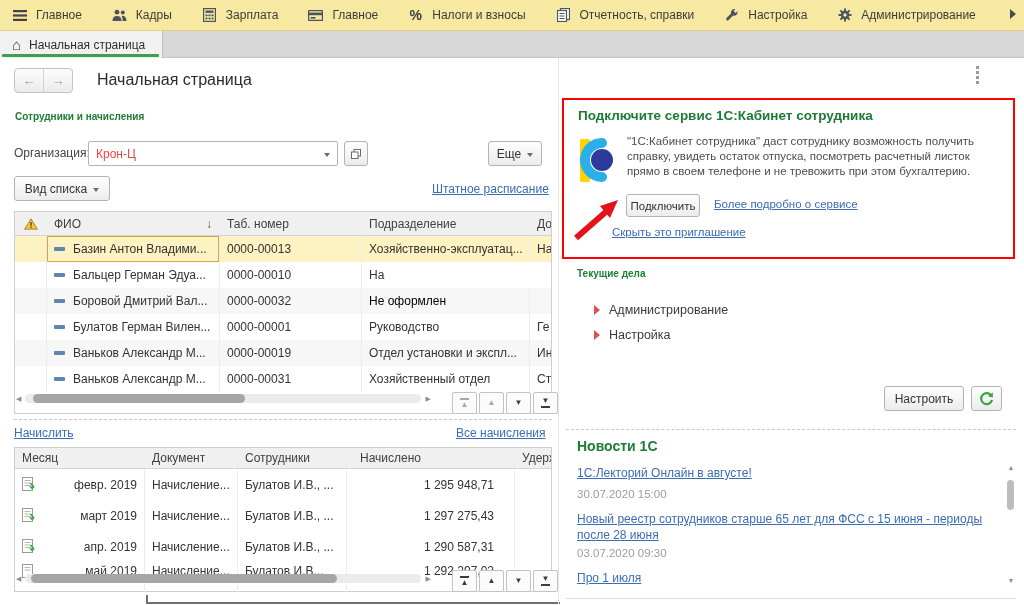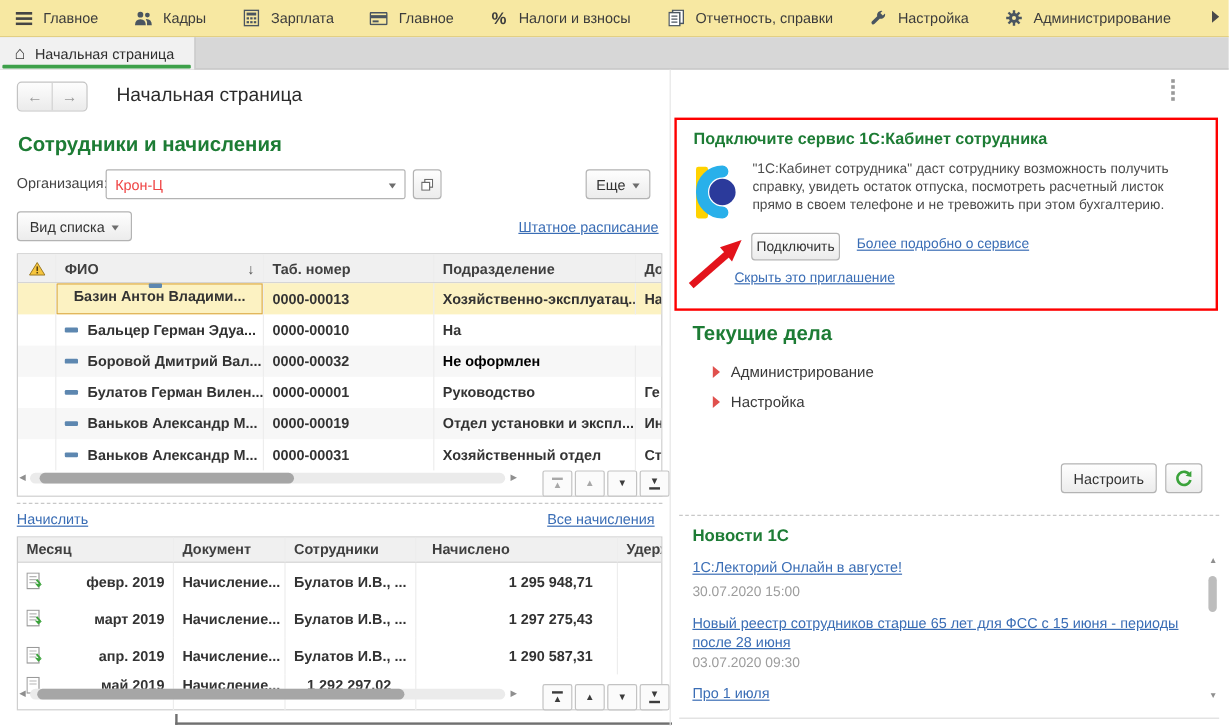--- a/index.html
+++ b/index.html
@@ -22,44 +22,44 @@
   .home-glyph{font-size:15px;color:#3a3a3a;line-height:1;}
   
   .navbtns{left:14px;top:68px;width:57px;height:23px;display:flex;border:1px solid #c3c3c3;border-radius:4px;
            background:linear-gradient(#fdfdfd,#ebebeb);overflow:hidden;}
   .navbtn{flex:1;display:flex;align-items:center;justify-content:center;color:#9a9a9a;font-size:13px;}
   .navbtn:first-child{border-right:1px solid #d2d2d2;}
   .page-title{left:97px;top:71px;font-size:16px;color:#2b2b2b;}
   .kebab{left:976px;top:66px;display:flex;flex-direction:column;gap:2px;}
   .kebab i{width:3px;height:3px;background:#9a9a9a;display:block;}
   
-  .h-green{font-weight:bold;color:#1d7c35;font-size:17px;}
+  .h-green{font-weight:bold;color:#1d7c35;font-size:10px;}
   a.lnk{color:#3a6db5;text-decoration:underline;cursor:pointer;}
   
   .btn{display:inline-flex;align-items:center;justify-content:center;gap:6px;border:1px solid #b3b3b3;border-radius:3px;
        background:linear-gradient(#fefefe,#ececec);color:#333;box-sizing:border-box;}
   .chev{width:0;height:0;border-top:4px solid #6d6d6d;border-left:3.5px solid transparent;border-right:3.5px solid transparent;margin-top:2px;}
   
   .field{left:88px;top:141px;width:250px;height:25px;border:1px solid #b3b3b3;border-radius:2px;background:#fff;
          display:flex;align-items:center;box-sizing:border-box;}
   .field .val{flex:1;padding-left:7px;color:#ef4444;}
   .field .drop{width:20px;height:100%;display:flex;align-items:center;justify-content:center;}
   
-  .tbl{border:1px solid #cfcfcf;background:#fff;box-sizing:border-box;font-weight:bold;}
+  .tbl{border:1px solid #cfcfcf;background:#fff;box-sizing:border-box;}
   .trow{display:grid;align-items:center;box-sizing:border-box;}
   .t1 .trow{grid-template-columns:32px 173px 142px 168px 1fr;}
   .t2 .trow{grid-template-columns:130px 93px 109px 168px 1fr;}
   .thead{background:#f0f0f0;border-bottom:1px solid #d5d5d5;color:#3f3f3f;}
   .cell{padding:0 7px;overflow:hidden;white-space:nowrap;height:100%;display:flex;align-items:center;box-sizing:border-box;}
   .thead .cell{border-right:1px solid #d9d9d9;}
   .trow .cell{border-right:1px solid #ededed;}
   .trow .cell:last-child,.thead .cell:last-child{border-right:none;}
   .stripe{background:#f7f7f7;}
   .selrow{background:#fcf2c2;}
-  .selcell{box-shadow:inset 0 0 0 1px #d9a43c;border-radius:1px;flex-direction:column;}
+  .selcell{box-shadow:inset 0 0 0 1px #d9a43c;border-radius:1px;}
   .red-text{color:#000000;}
   .emp-dash{width:11px;height:4px;background:#5d87b0;border-radius:1px;margin-right:8px;flex:none;}
   .num-r{justify-content:flex-end;}
   
   .hscroll{display:flex;align-items:center;}
   .hs-arrow{font-size:7px;color:#8f8f8f;line-height:1;}
   .hs-track{height:9px;background:#ebebeb;border-radius:5px;position:relative;margin:0 4px;}
   .hs-thumb{position:absolute;top:0;height:9px;background:#a6a6a6;border-radius:5px;}
   .pagers{display:flex;gap:2px;}
   .pager{width:23px;height:20px;display:flex;flex-direction:column;align-items:center;justify-content:center;
@@ -403,20 +403,21 @@
         <svg class="doc-ico" style="margin-right:auto;" width="13" height="15" viewBox="0 0 13 15">
           <rect x="0.5" y="0.5" width="10" height="13" fill="#fff" stroke="#9a9a9a"></rect>
           <g stroke="#b5b5b5" stroke-width="1">
             <line x1="2.5" y1="3.5" x2="8.5" y2="3.5"></line>
             <line x1="2.5" y1="6" x2="8.5" y2="6"></line>
           </g>
         </svg>
         <span>май 2019</span>
       </div>
     <div class="cell" style="align-items:flex-start;padding-top:2px;">Начисление...</div>
+    <div class="cell" style="align-items:flex-start;padding-top:2px;">Булатов И.В...</div>
     <div class="cell num-r" style="align-items:flex-start;padding-top:2px;padding-right:20px;">1 292 297,02</div>
     <div class="cell"></div>
   </div>
 </div>
 
 <div class="abs hscroll" style="left:16px;top:574px;width:424px;">
   <span class="hs-arrow">◀</span>
   <span class="hs-track" style="width:396px;">
       <span class="hs-thumb" style="left:6px;width:306px;"></span>
     </span>

